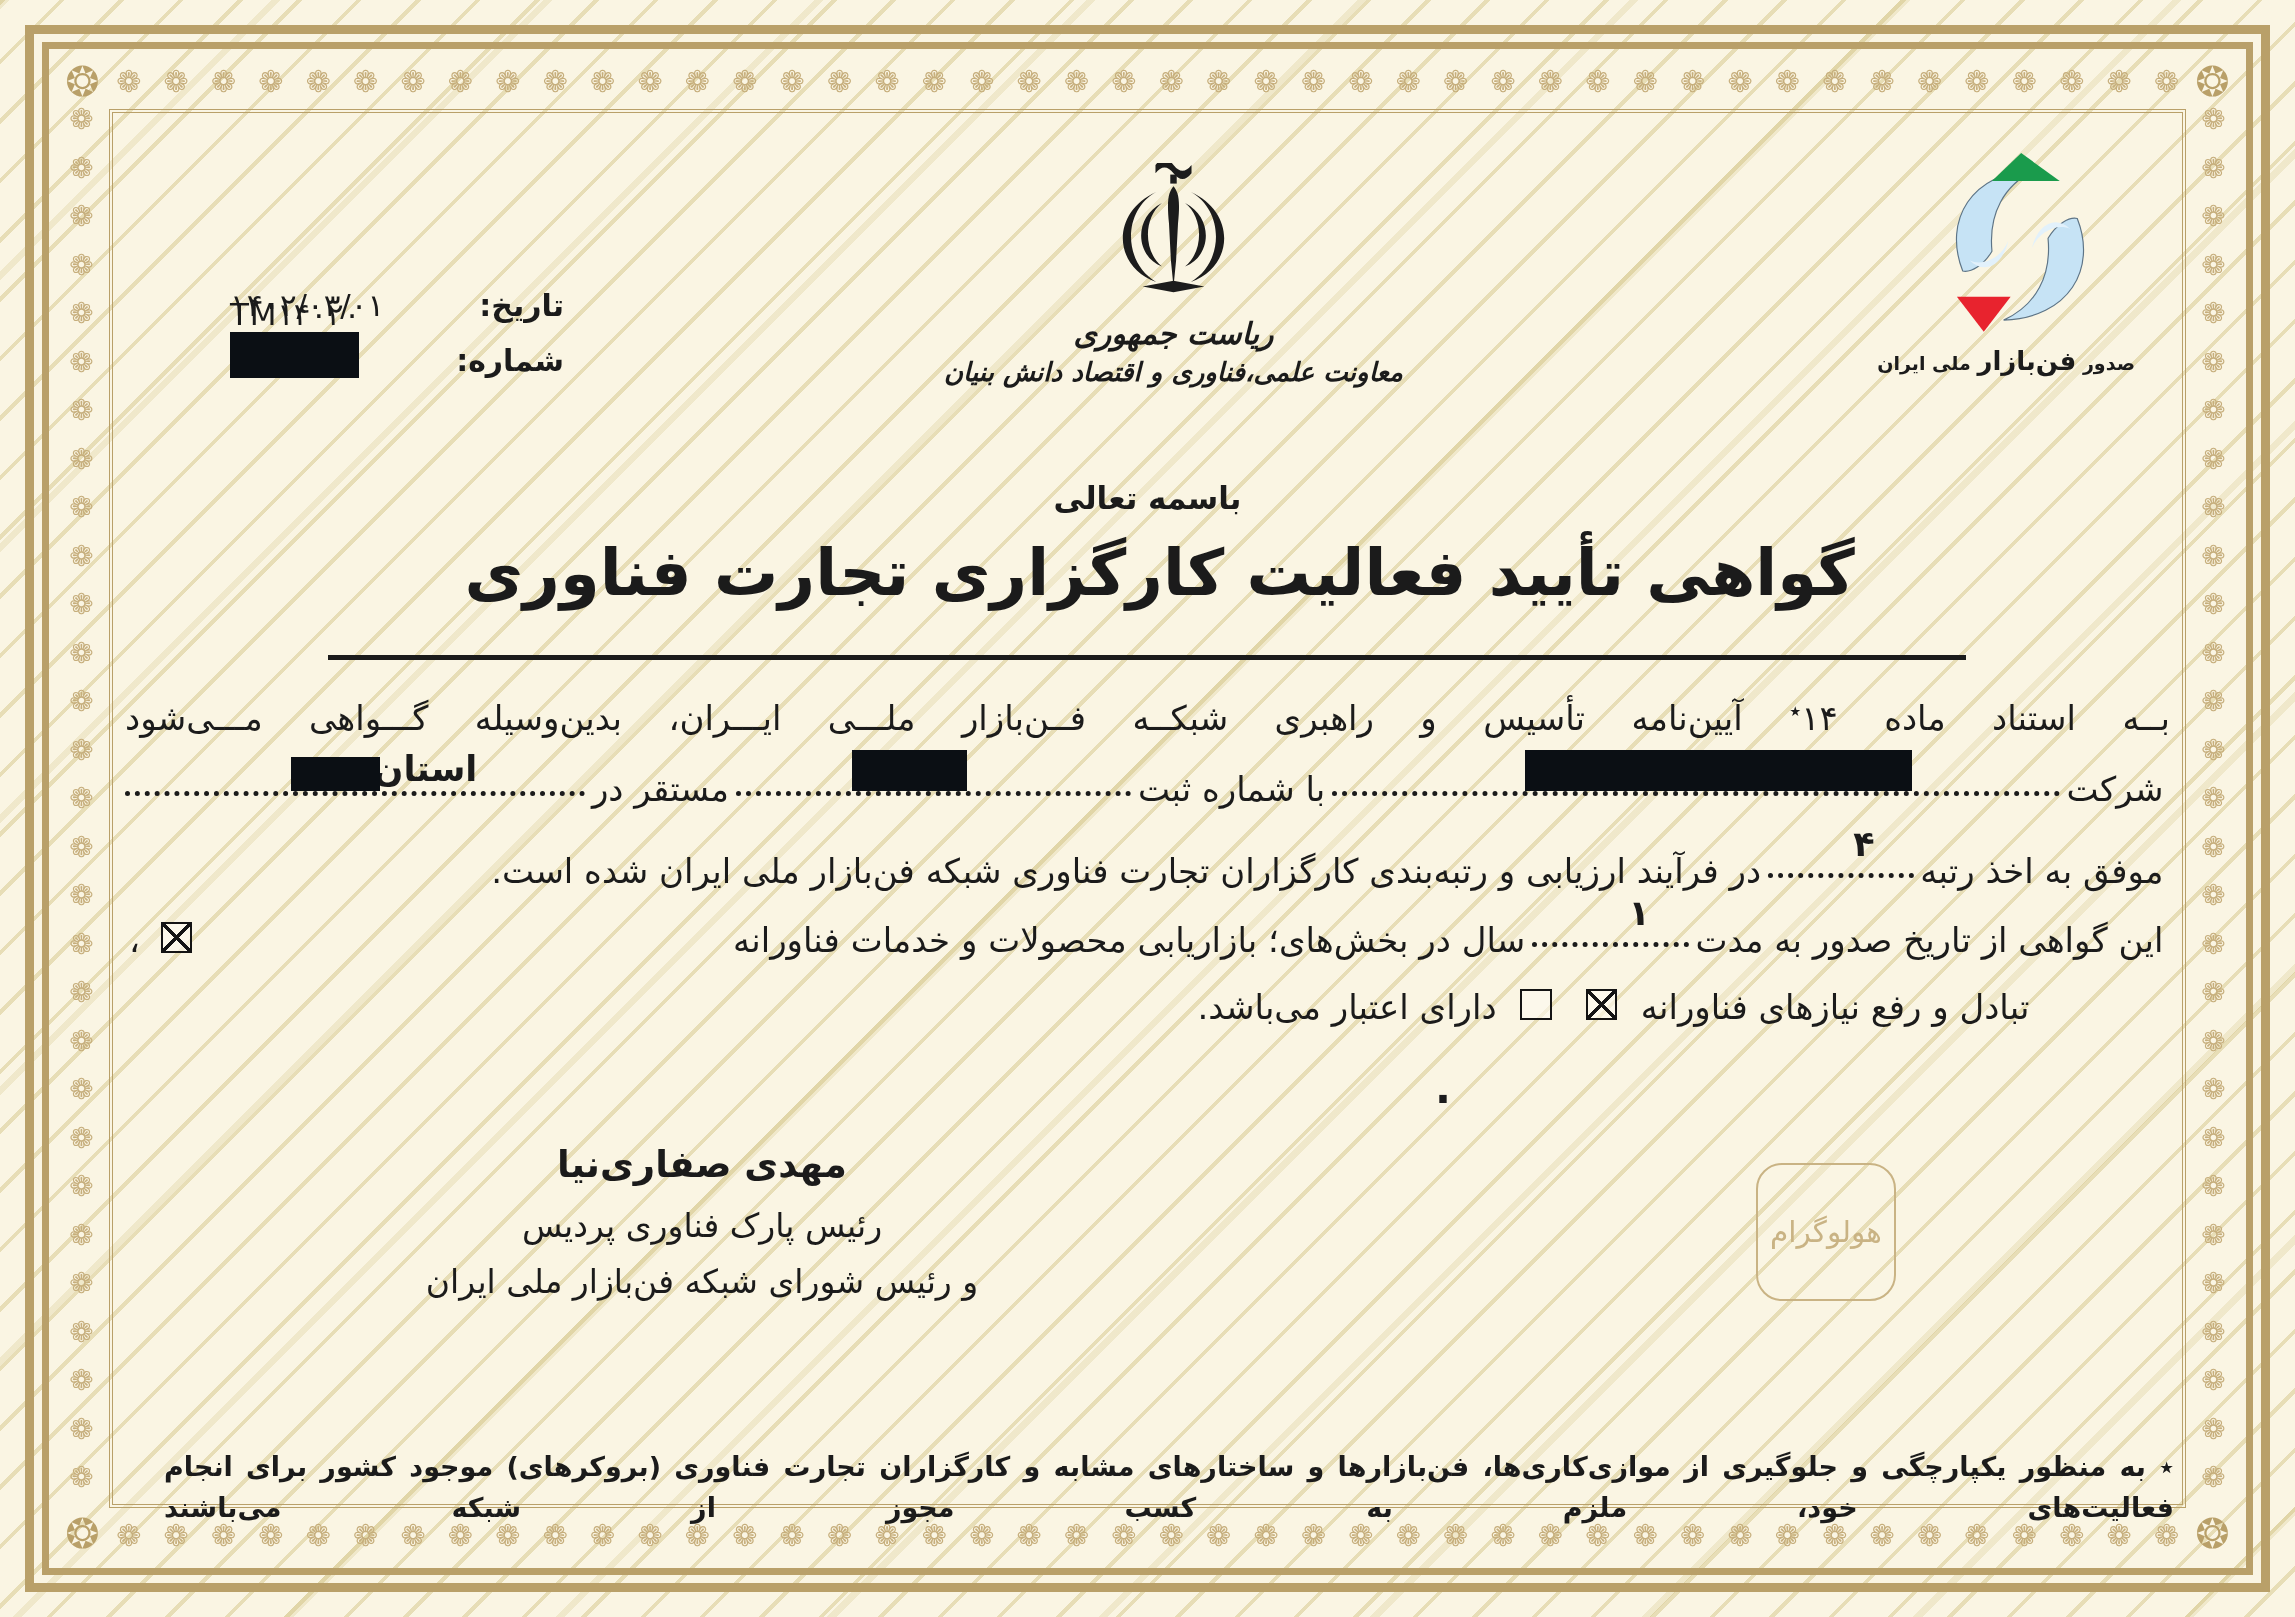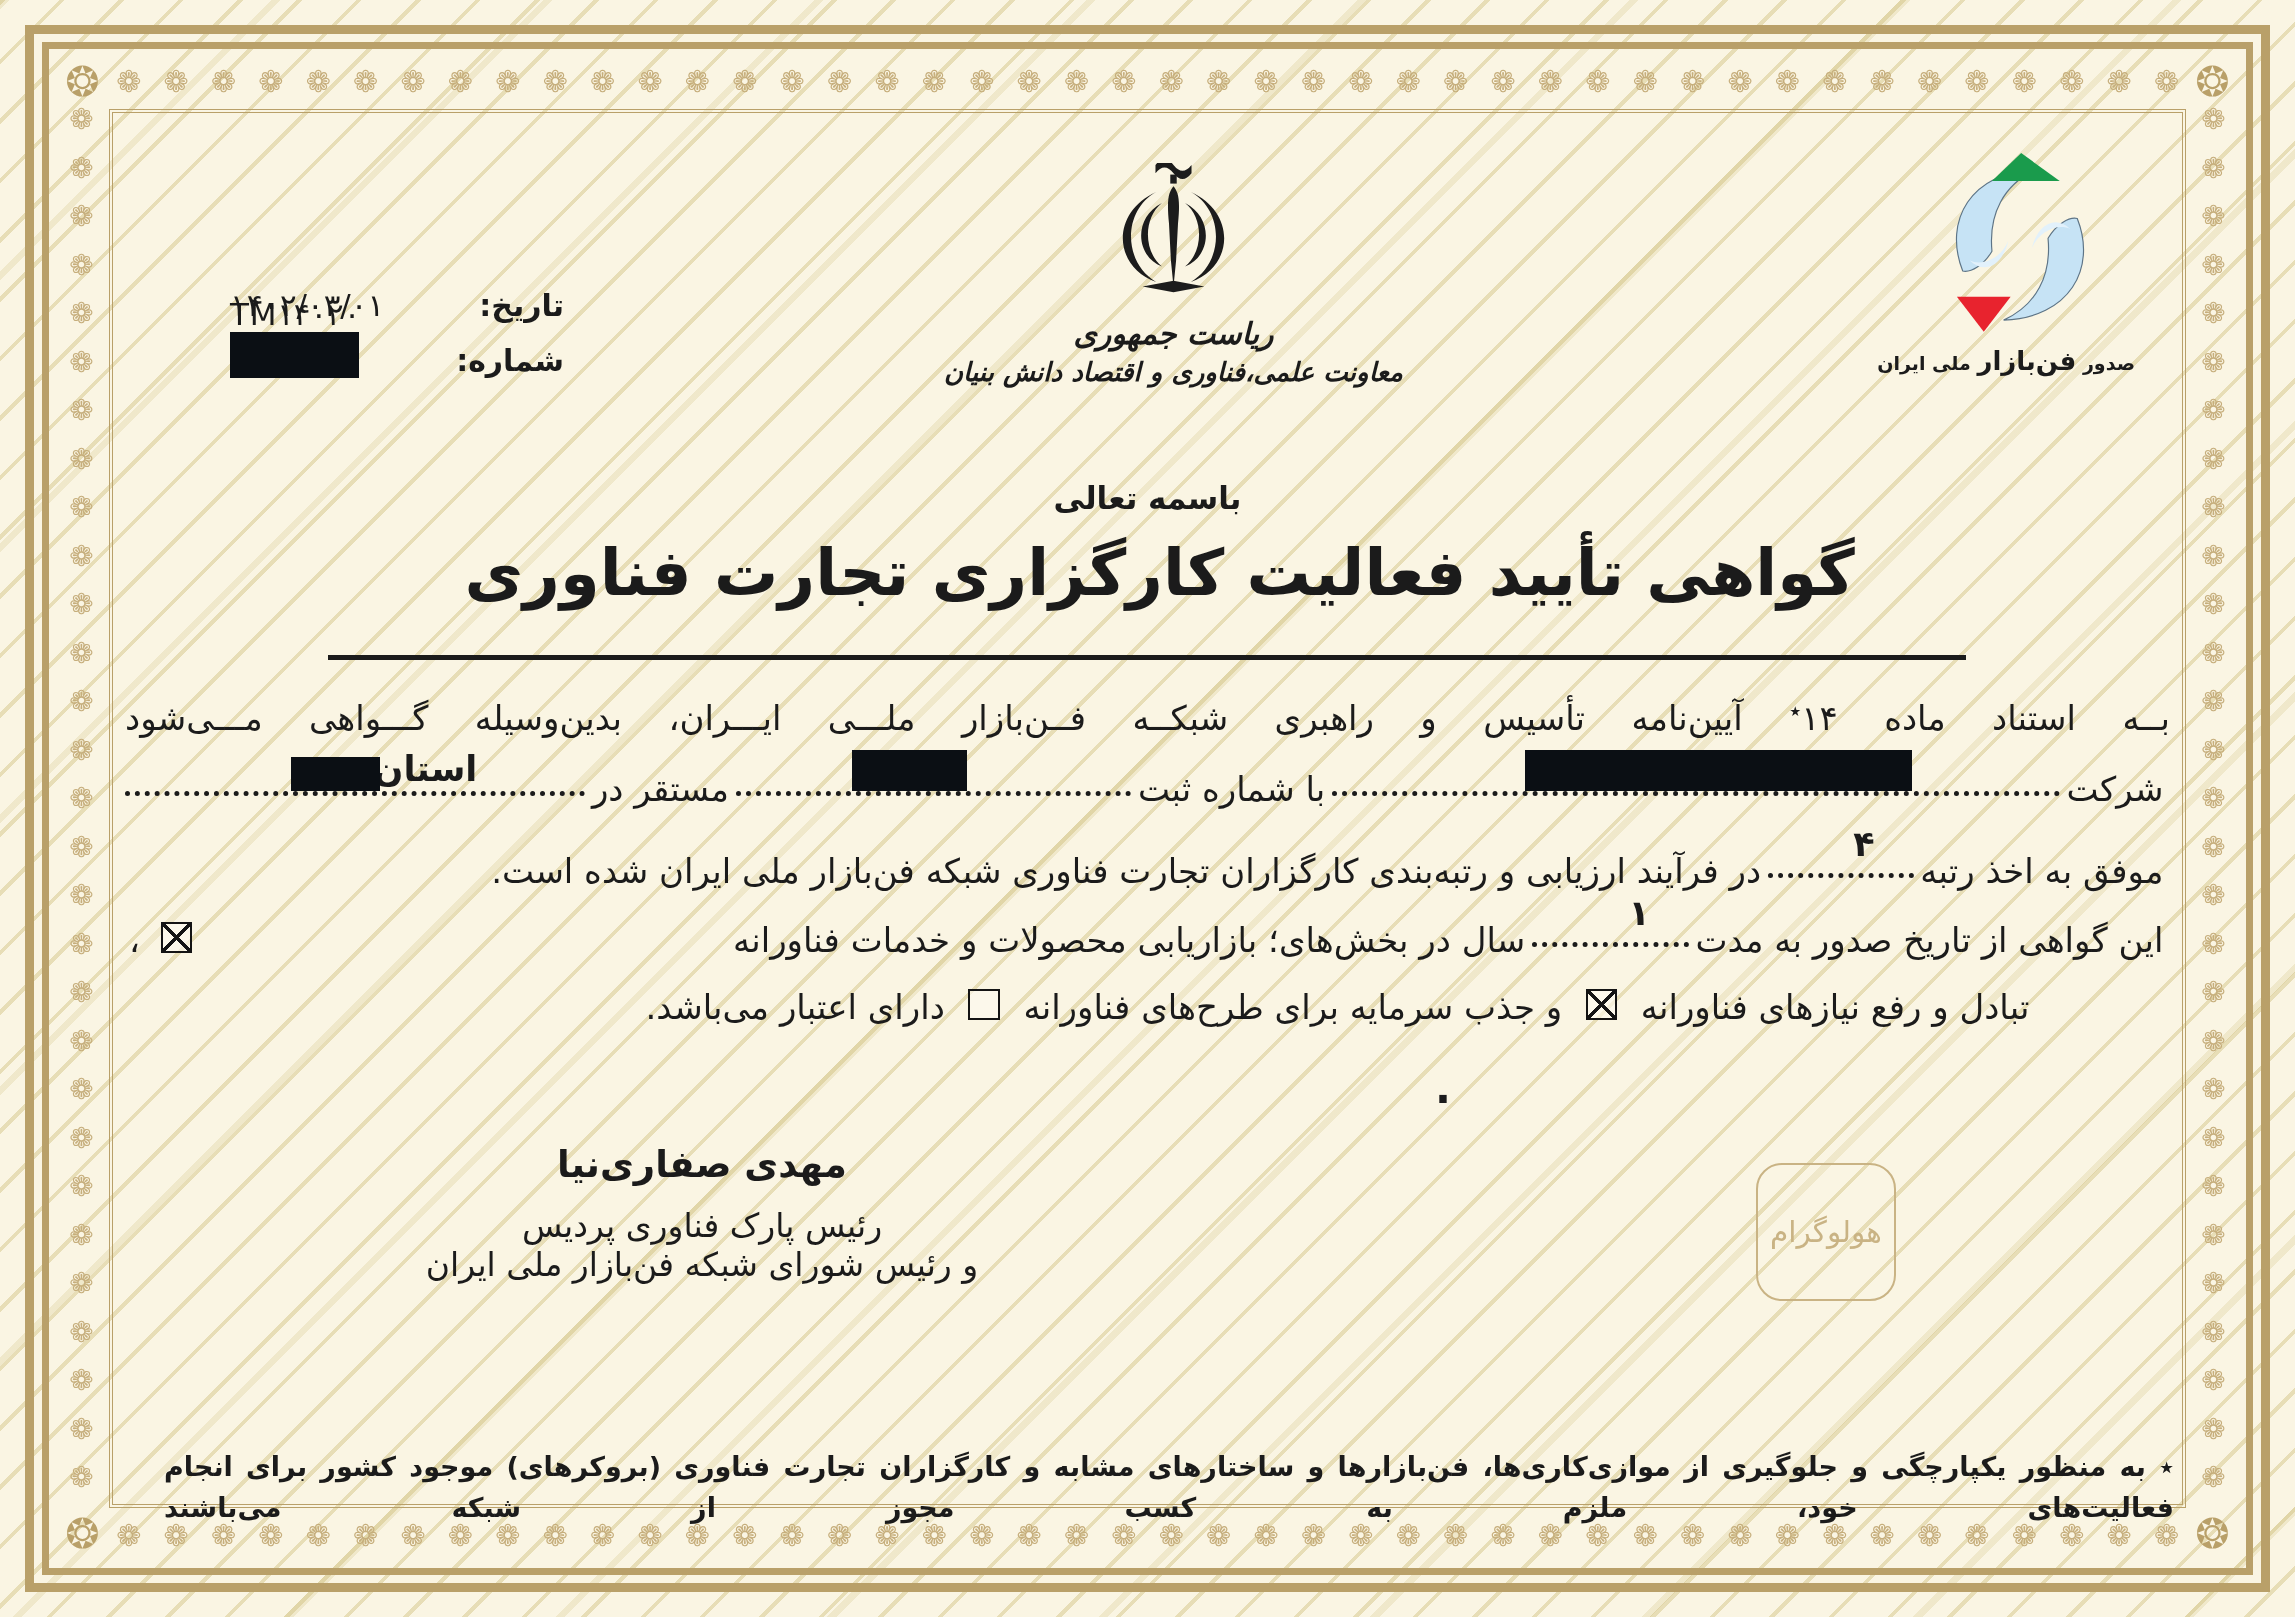--- a/index.html
+++ b/index.html
@@ -78,21 +78,21 @@
   .cbx.checked::before{content:"";position:absolute;inset:0;background:
       linear-gradient(to top right, transparent calc(50% - 2px), #141414 calc(50% - 2px) calc(50% + 2px), transparent calc(50% + 2px)),
       linear-gradient(to bottom right, transparent calc(50% - 2px), #141414 calc(50% - 2px) calc(50% + 2px), transparent calc(50% + 2px));}
   .l4 .comma{padding:0 3.9px;}
   .stray-dot{position:absolute;left:1435px;top:1064px;font-size:42px;font-weight:bold;}
 
   
   .signature{position:absolute;left:302px;top:1143px;width:800px;text-align:center;}
   .sig-name{font-size:37px;font-weight:bold;}
   .sig-role1{font-size:33px;margin-top:19.7px;}
-  .sig-role2{font-size:33px;}
+  .sig-role2{font-size:33px;margin-top:17px;}
 
   
   .hologram{position:absolute;left:1756px;top:1163px;width:136px;height:134px;border:2px solid #c9b384;border-radius:26px;display:flex;align-items:center;justify-content:center;}
   .hologram-label{color:#c9b384;font-size:29.5px;}
 
   
   .footnote{position:absolute;left:121px;right:121px;top:1447px;font-size:27px;font-weight:bold;text-align:justify;text-align-last:justify;line-height:1.5;margin-left:43px;}
 </style>
 </head>
 <body>
@@ -342,21 +342,20 @@
     </span>
     <span class="w">سال در بخش‌های؛ بازاریابی محصولات و خدمات فناورانه</span>
     <span class="spacer"></span>
     <span class="cbx checked" id="cbx-marketing"></span>
     <span class="comma">،</span>
   </div>
 
   <div class="bline flex l5" dir="rtl">
     <span class="w">تبادل و رفع نیازهای فناورانه</span>
     <span class="cbx checked" id="cbx-exchange"></span>
-    <span class="w">و جذب سرمایه برای طرح‌های فناورانه</span>
     <span class="cbx" id="cbx-investment"></span>
     <span class="w">دارای اعتبار می‌باشد.</span>
   </div>
 
   <div class="stray-dot">.</div>
 
   <div class="signature" dir="rtl">
     <div class="sig-name">مهدی صفاری‌نیا</div>
     <div class="sig-role1">رئیس پارک فناوری پردیس</div>
     <div class="sig-role2">و رئیس شورای شبکه فن‌بازار ملی ایران</div>

